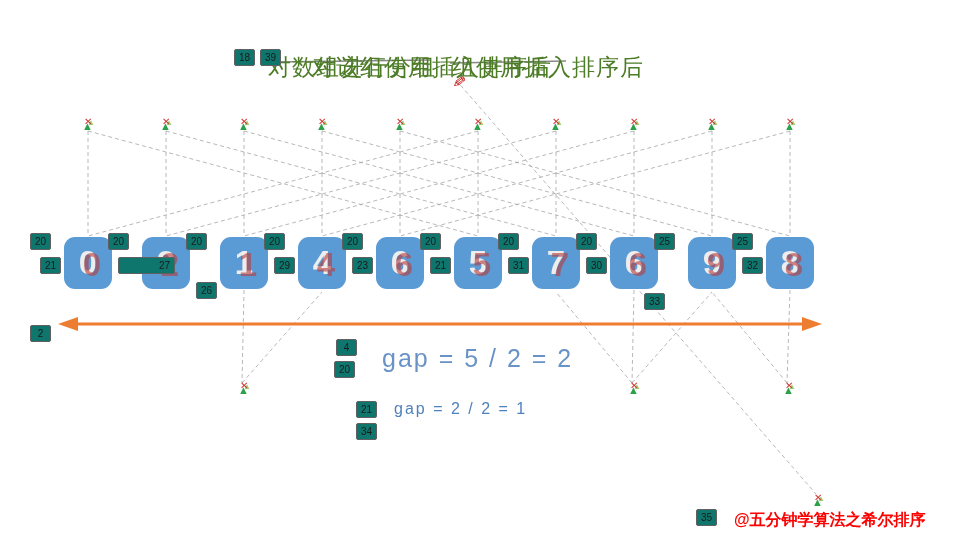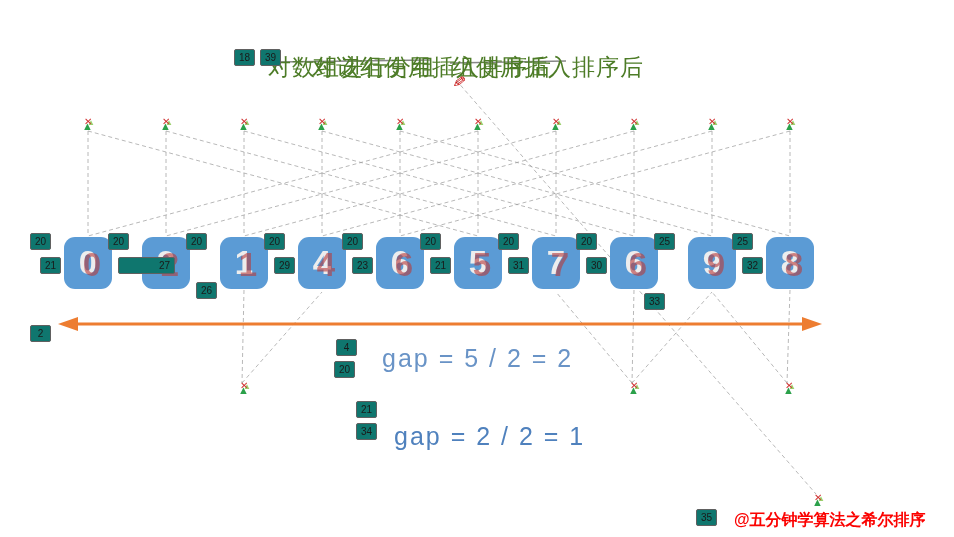--- a/index.html
+++ b/index.html
@@ -29,21 +29,21 @@
   .marker span{position:absolute;line-height:1;}
   .marker .tri{left:2px;top:4px;font-size:11px;color:var(--marker-green,#2ba14a);}
   .marker .tri2{left:7px;top:2px;font-size:8px;color:#8fca5a;opacity:.9;}
   .marker .cross{left:4px;top:0;font-size:10px;color:var(--marker-red,#d03030);font-weight:bold;}
 
   #range-arrow{position:absolute;left:0;top:0;z-index:2;}
 
   .gap-stack{position:absolute;left:368px;top:342px;z-index:3;width:280px;height:42px;}
   .gap-text{position:absolute;font-size:25px;letter-spacing:2px;
             color:var(--gap-blue,#4f81bd);white-space:nowrap;}
-  #gap-final{position:absolute;left:394px;top:422px;z-index:3;font-size:25px;letter-spacing:2px;
+  #gap-final{position:absolute;left:394px;top:400px;z-index:3;font-size:16px;letter-spacing:2px;
              color:var(--gap-blue,#4f81bd);white-space:nowrap;}
 
   #watermark{position:absolute;left:734px;top:510px;font-size:16px;font-weight:bold;
              color:var(--wm-red,#fb0200);z-index:6;white-space:nowrap;}
 </style>
 </head>
 <body>
 
 <div id="canvas">
 

